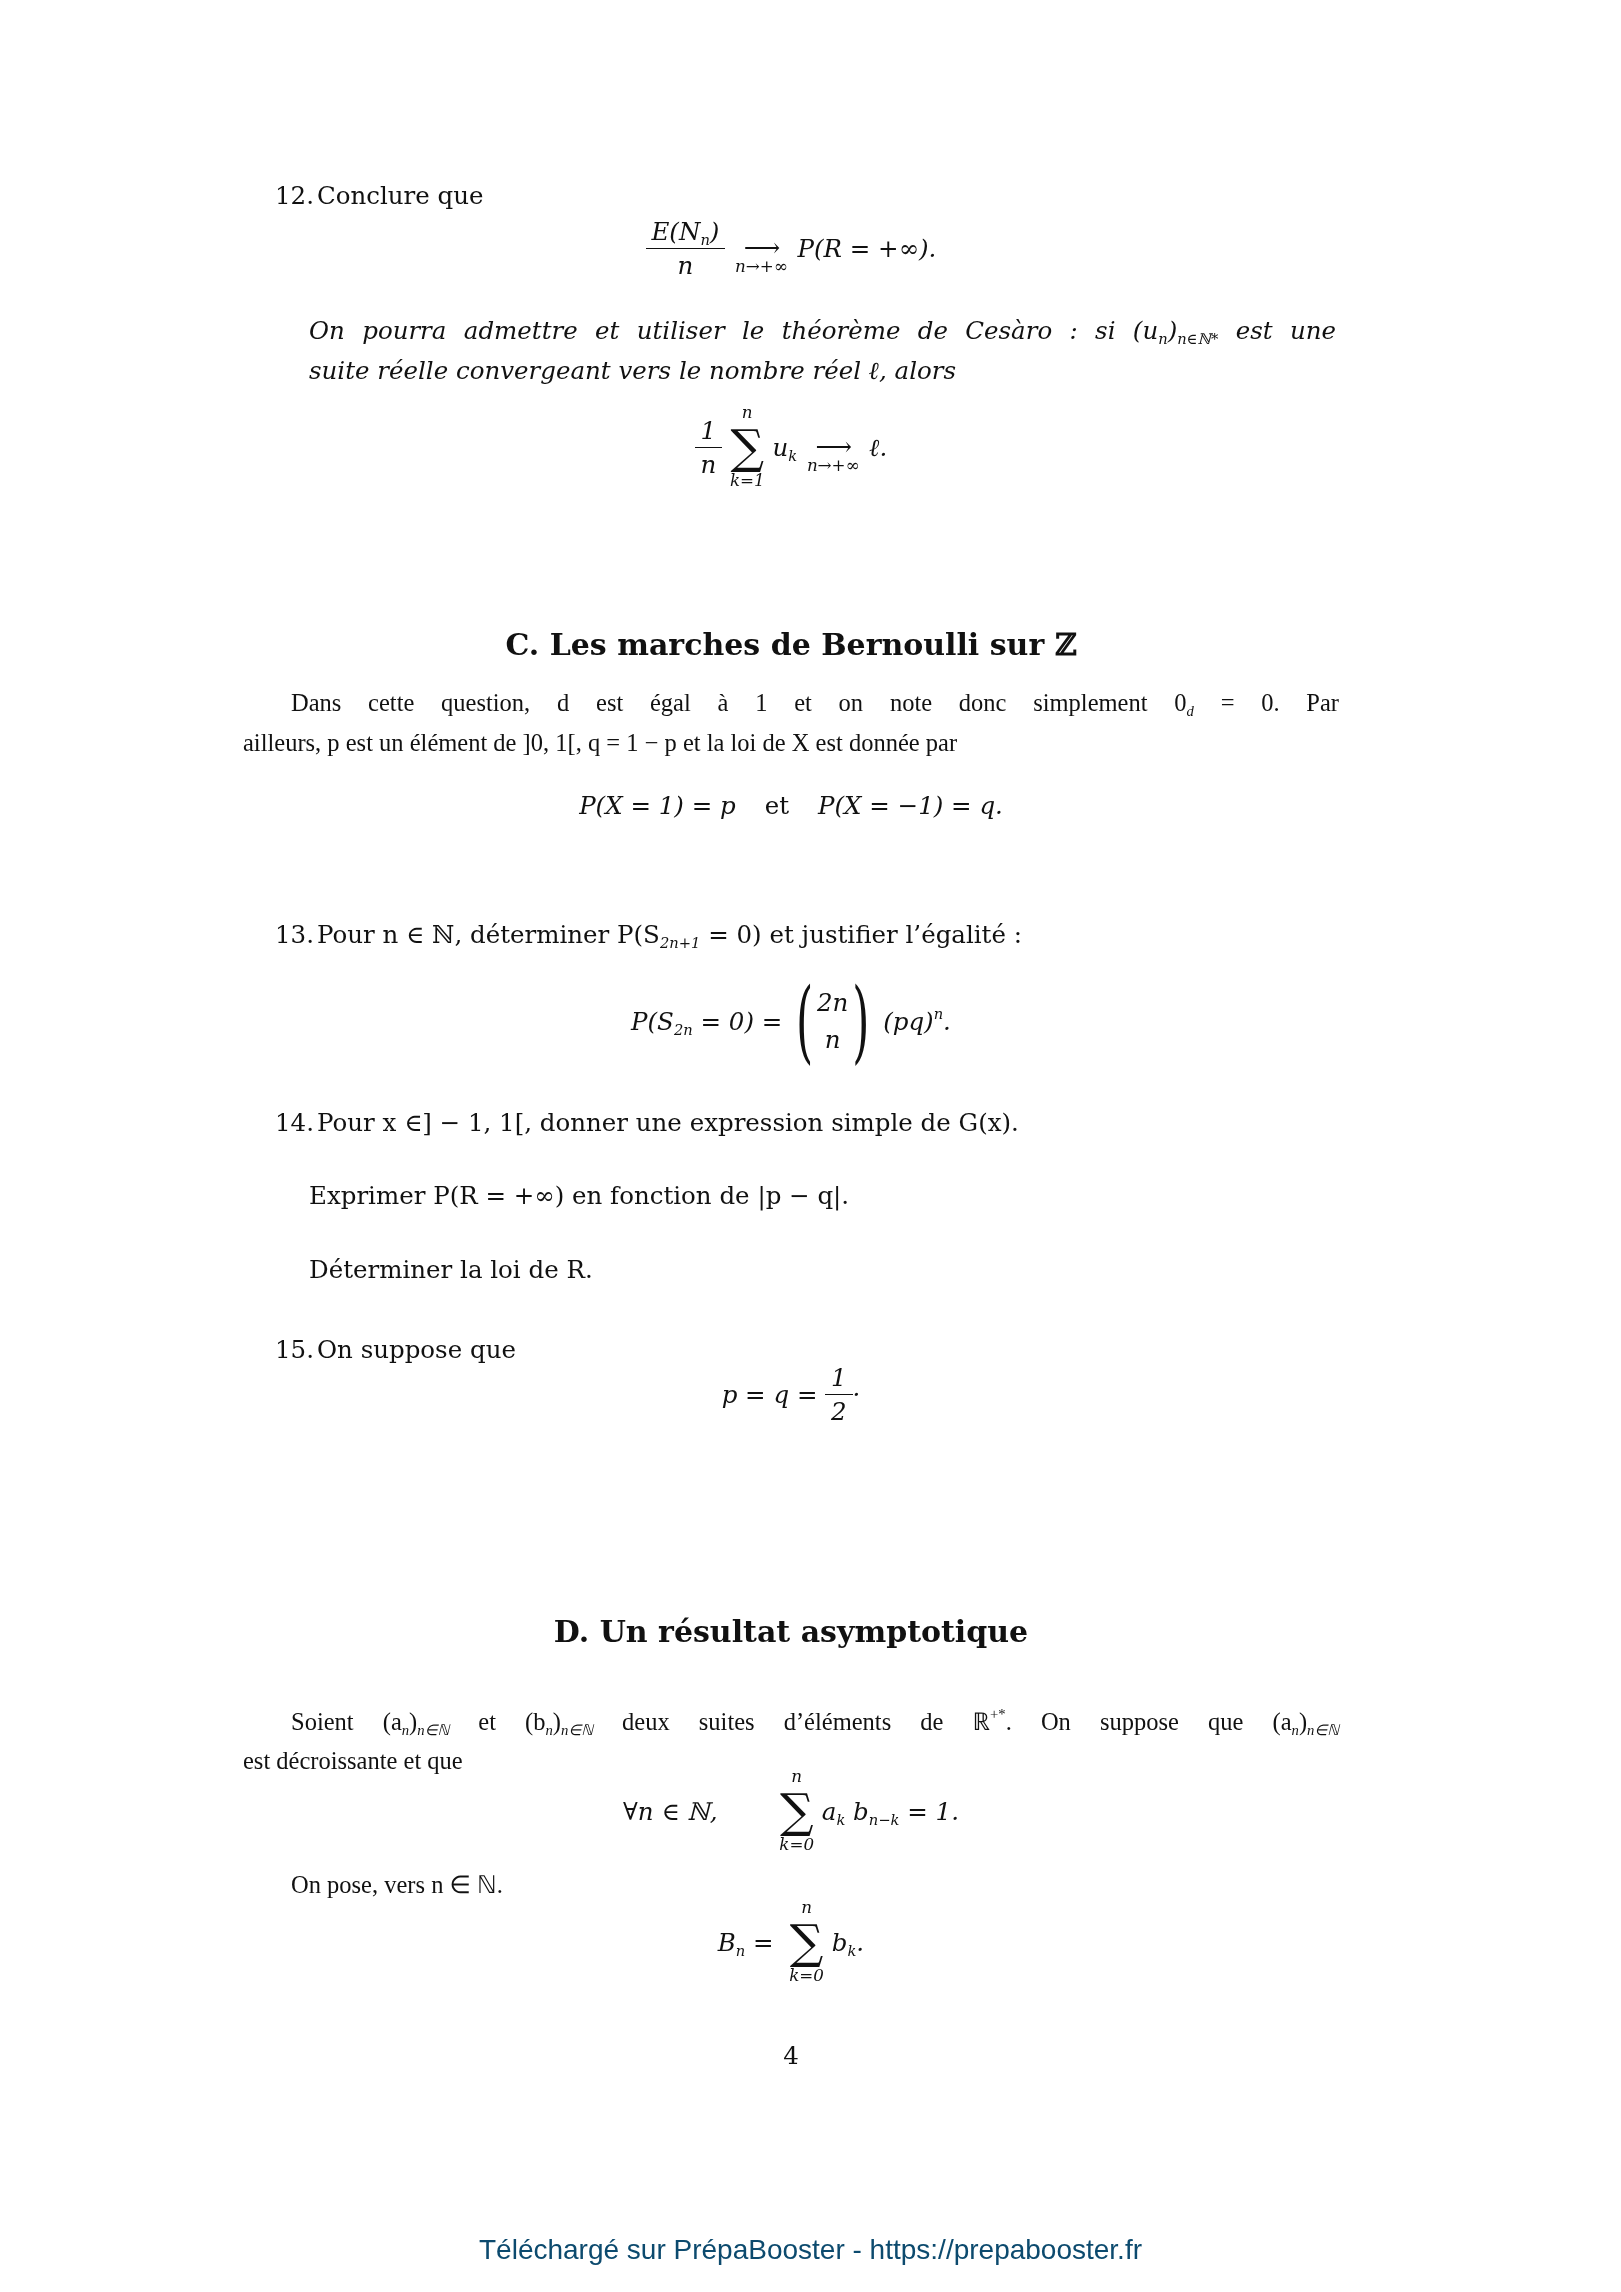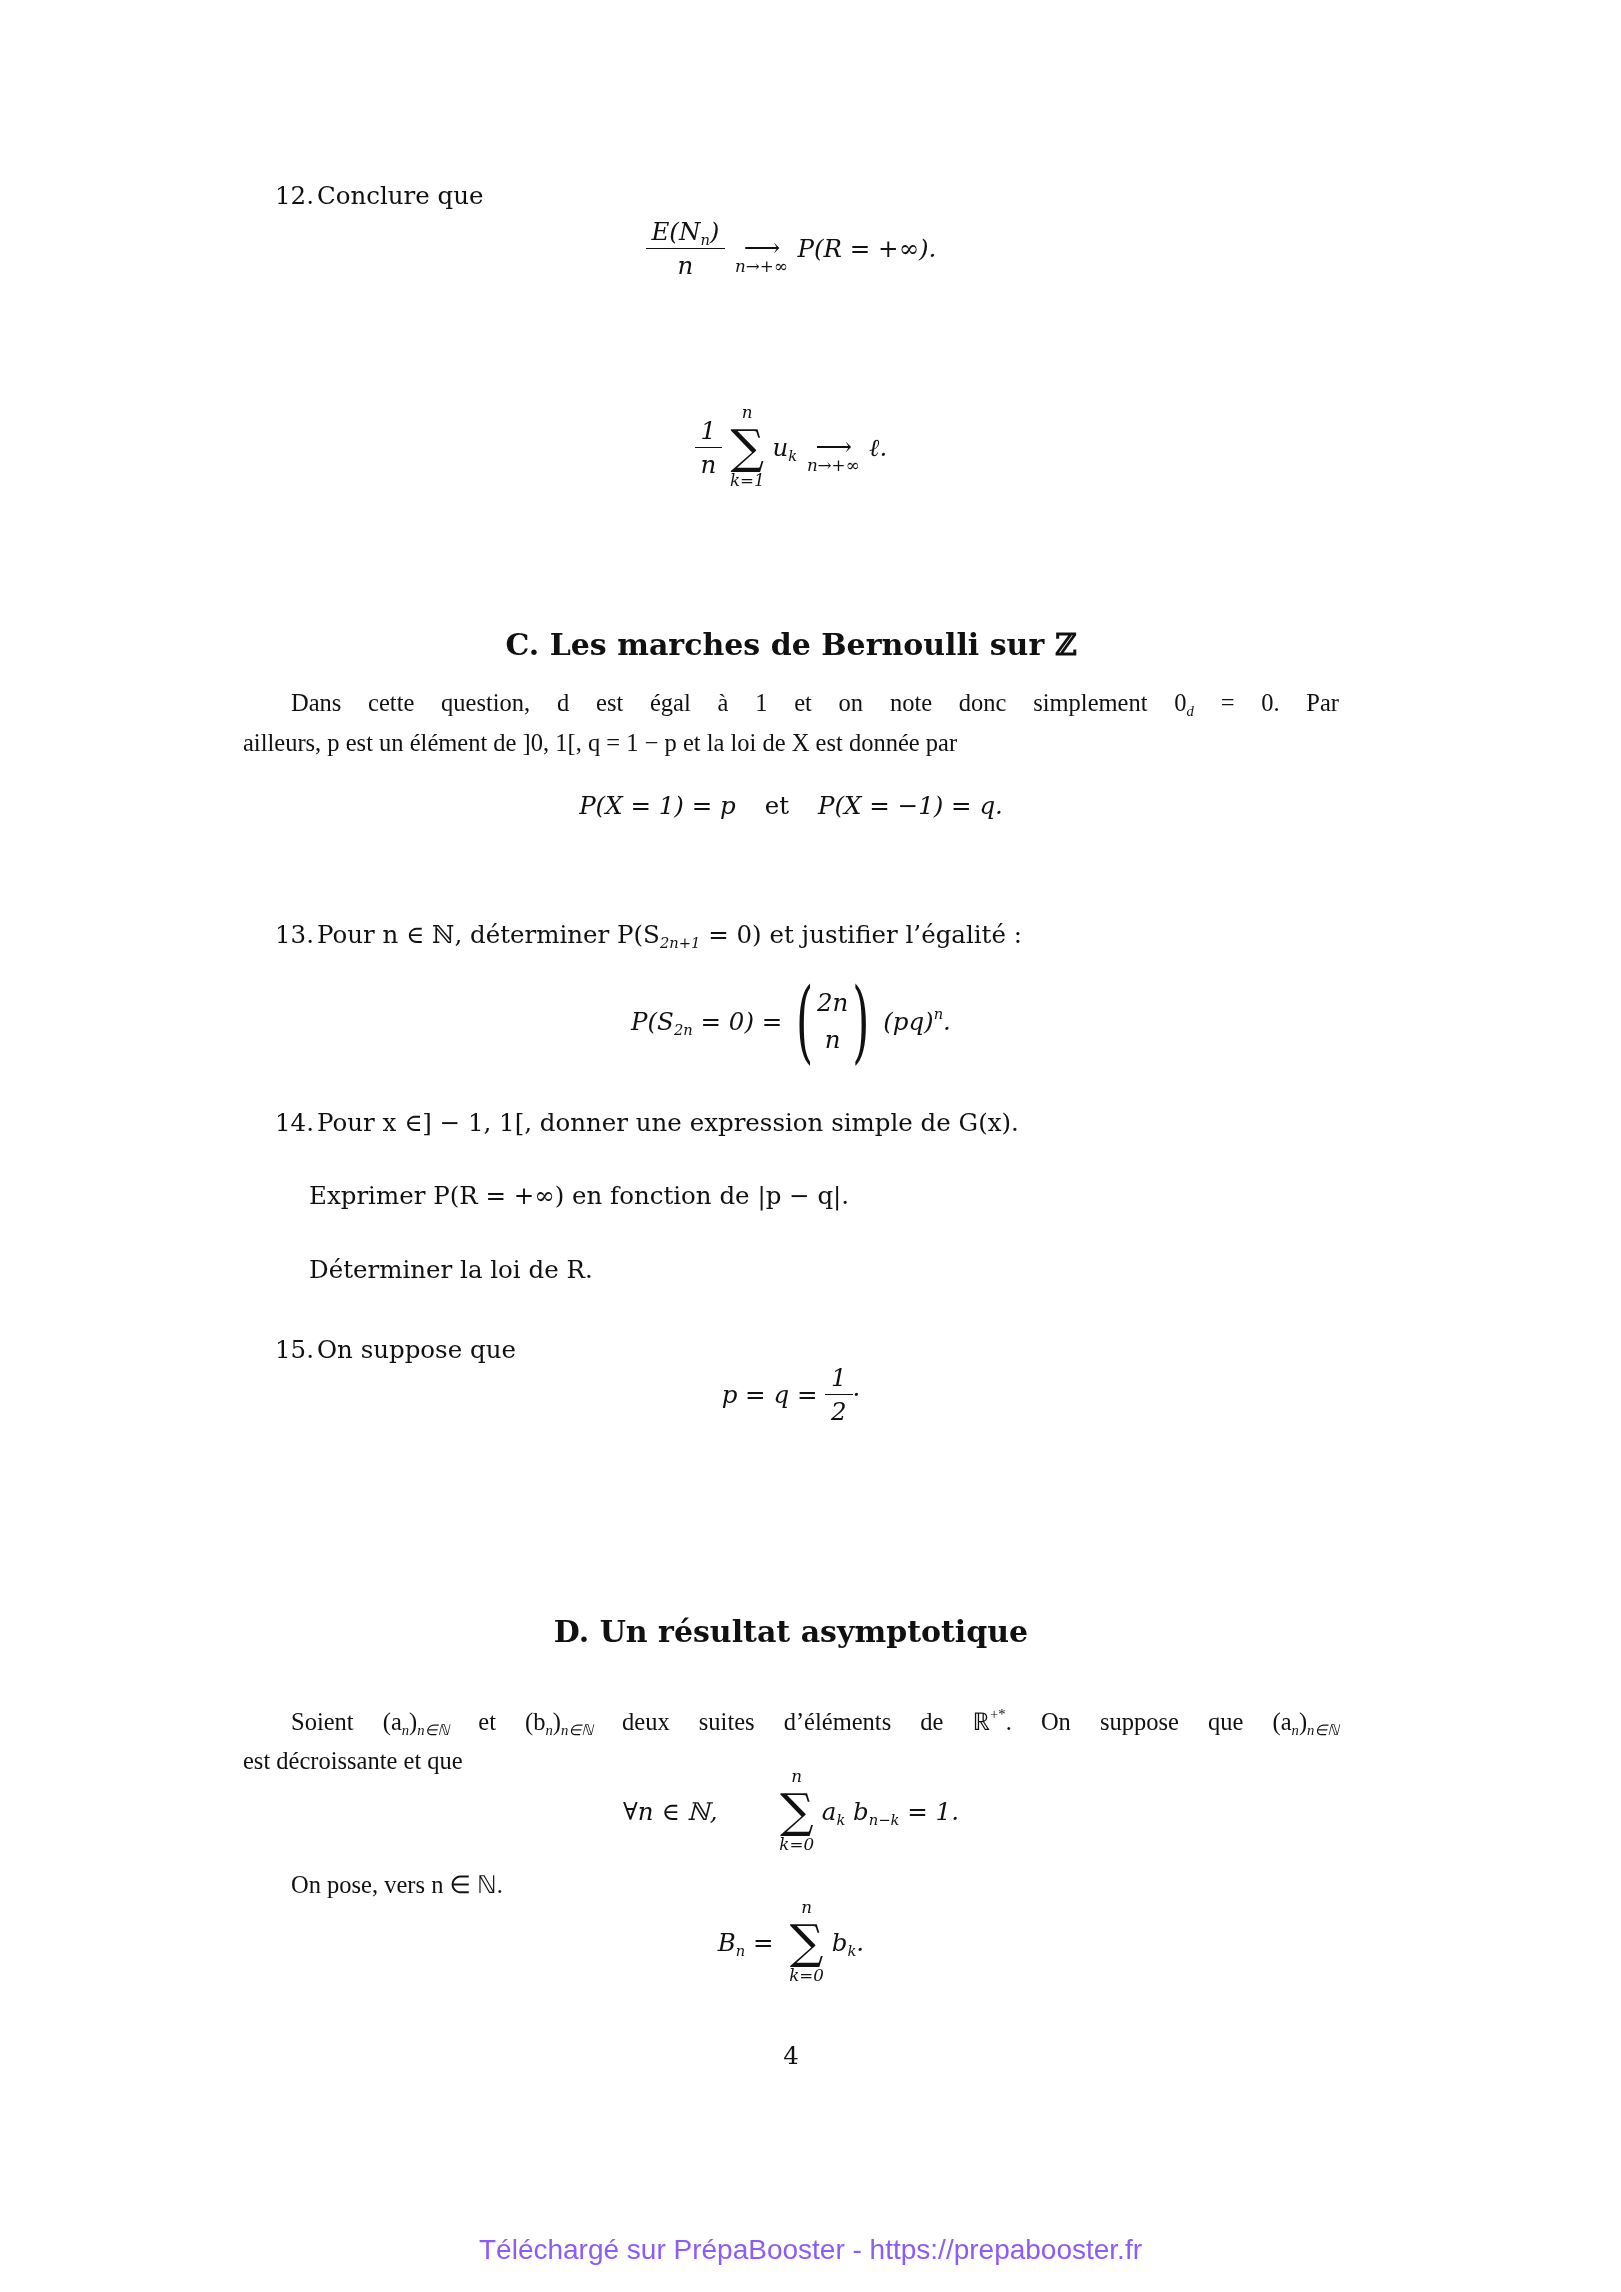--- a/index.html
+++ b/index.html
@@ -41,21 +41,21 @@
   .bigsum .st{font-size:16.7px;line-height:17.6px;}
   .bigsum .ss{font-size:47px;line-height:49px;font-style:normal;}
   .bigsum .sb{font-size:16.7px;line-height:19.6px;}
   .binom{display:inline-flex;align-items:center;margin:0 5.9px;}
   .bigp{font-size:44px;line-height:44px;display:inline-block;transform:scaleY(2.05);font-style:normal;font-weight:400;}
   .bcol{display:inline-flex;flex-direction:column;align-items:center;line-height:25.5px;gap:11.8px;padding:0 3.9px;}
   .spacer-et{margin:0 29px;font-style:normal;}
   .qgap{display:inline-block;width:54px;}
   .pageno{left:243px;width:1096px;text-align:center;line-height:29px;}
   .footer{left:0;width:1621px;text-align:center;
-    font-family:"Liberation Sans","DejaVu Sans",sans-serif;font-size:28px;line-height:33px;color:#8b5cf6;}
+    font-family:"Liberation Sans","DejaVu Sans",sans-serif;font-size:28px;line-height:33px;color:#0c4a6e;}
 </style>
 </head>
 <body>
 
 <div class="page">
 
   <div class="abs itemline" style="top:176px;">
     <span class="inum">12.</span><span>Conclure que</span>
   </div>
 
@@ -66,20 +66,26 @@
         <span class="den">n</span>
       </span>
       <span class="limarr">
         <span class="arr">⟶</span>
         <span class="lsub">n→+∞</span>
       </span>
       <span class="mt">P(R = +∞).</span>
     </div>
   </div>
 
+  <div class="abs hang noteblk" style="top:311px;">
+    <div class="jline">
+      <span>On pourra admettre et utiliser le théorème de Cesàro : si (u</span><sub>n</sub><span>)</span><sub>n∈ℕ*</sub><span> est une</span>
+    </div>
+    <div class="lline">suite réelle convergeant vers le nombre réel ℓ, alors</div>
+  </div>
 
   <div class="abs dmath" style="top:396px;height:102px;">
     <div class="mrow">
       <span class="frac">
         <span class="num">1</span>
         <span class="den">n</span>
       </span>
       <span class="bigsum">
         <span class="st">n</span>
         <span class="ss">∑</span>

